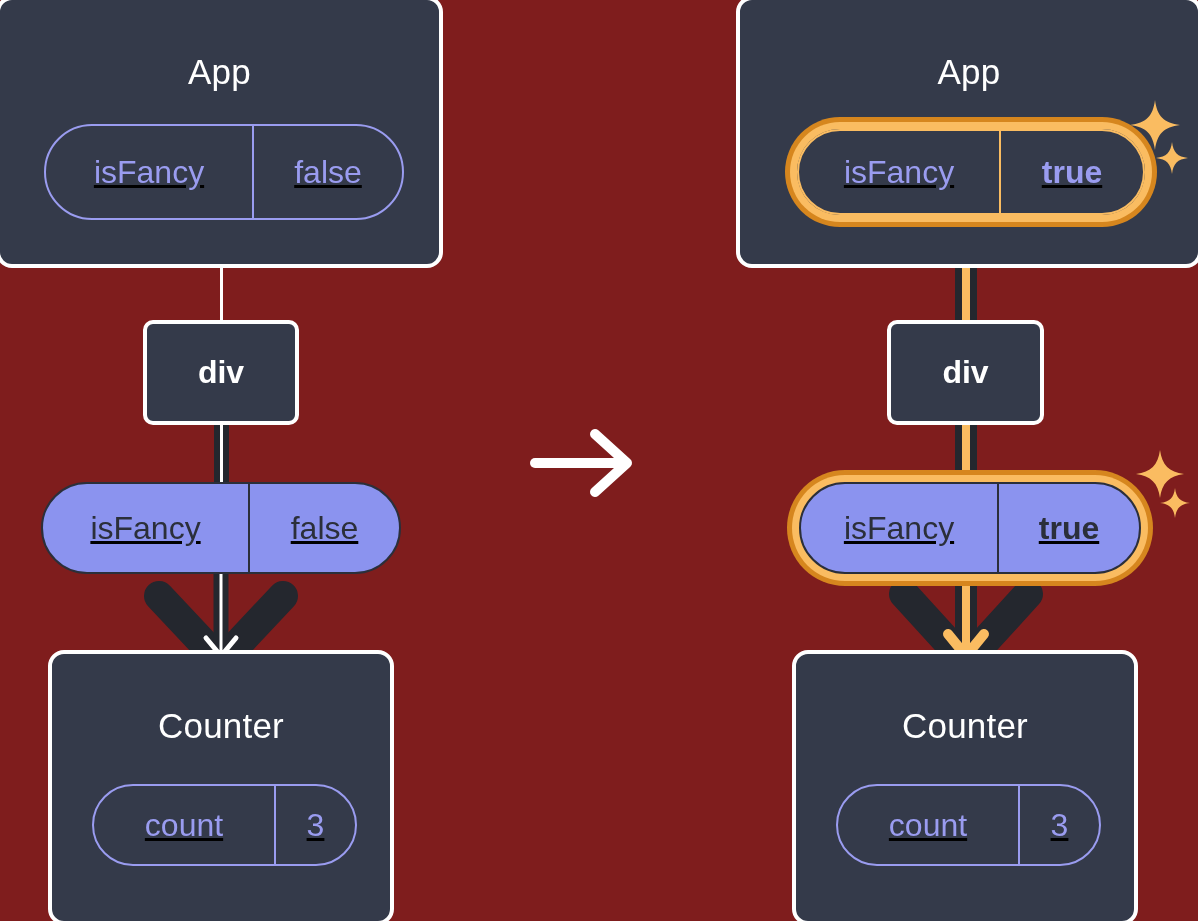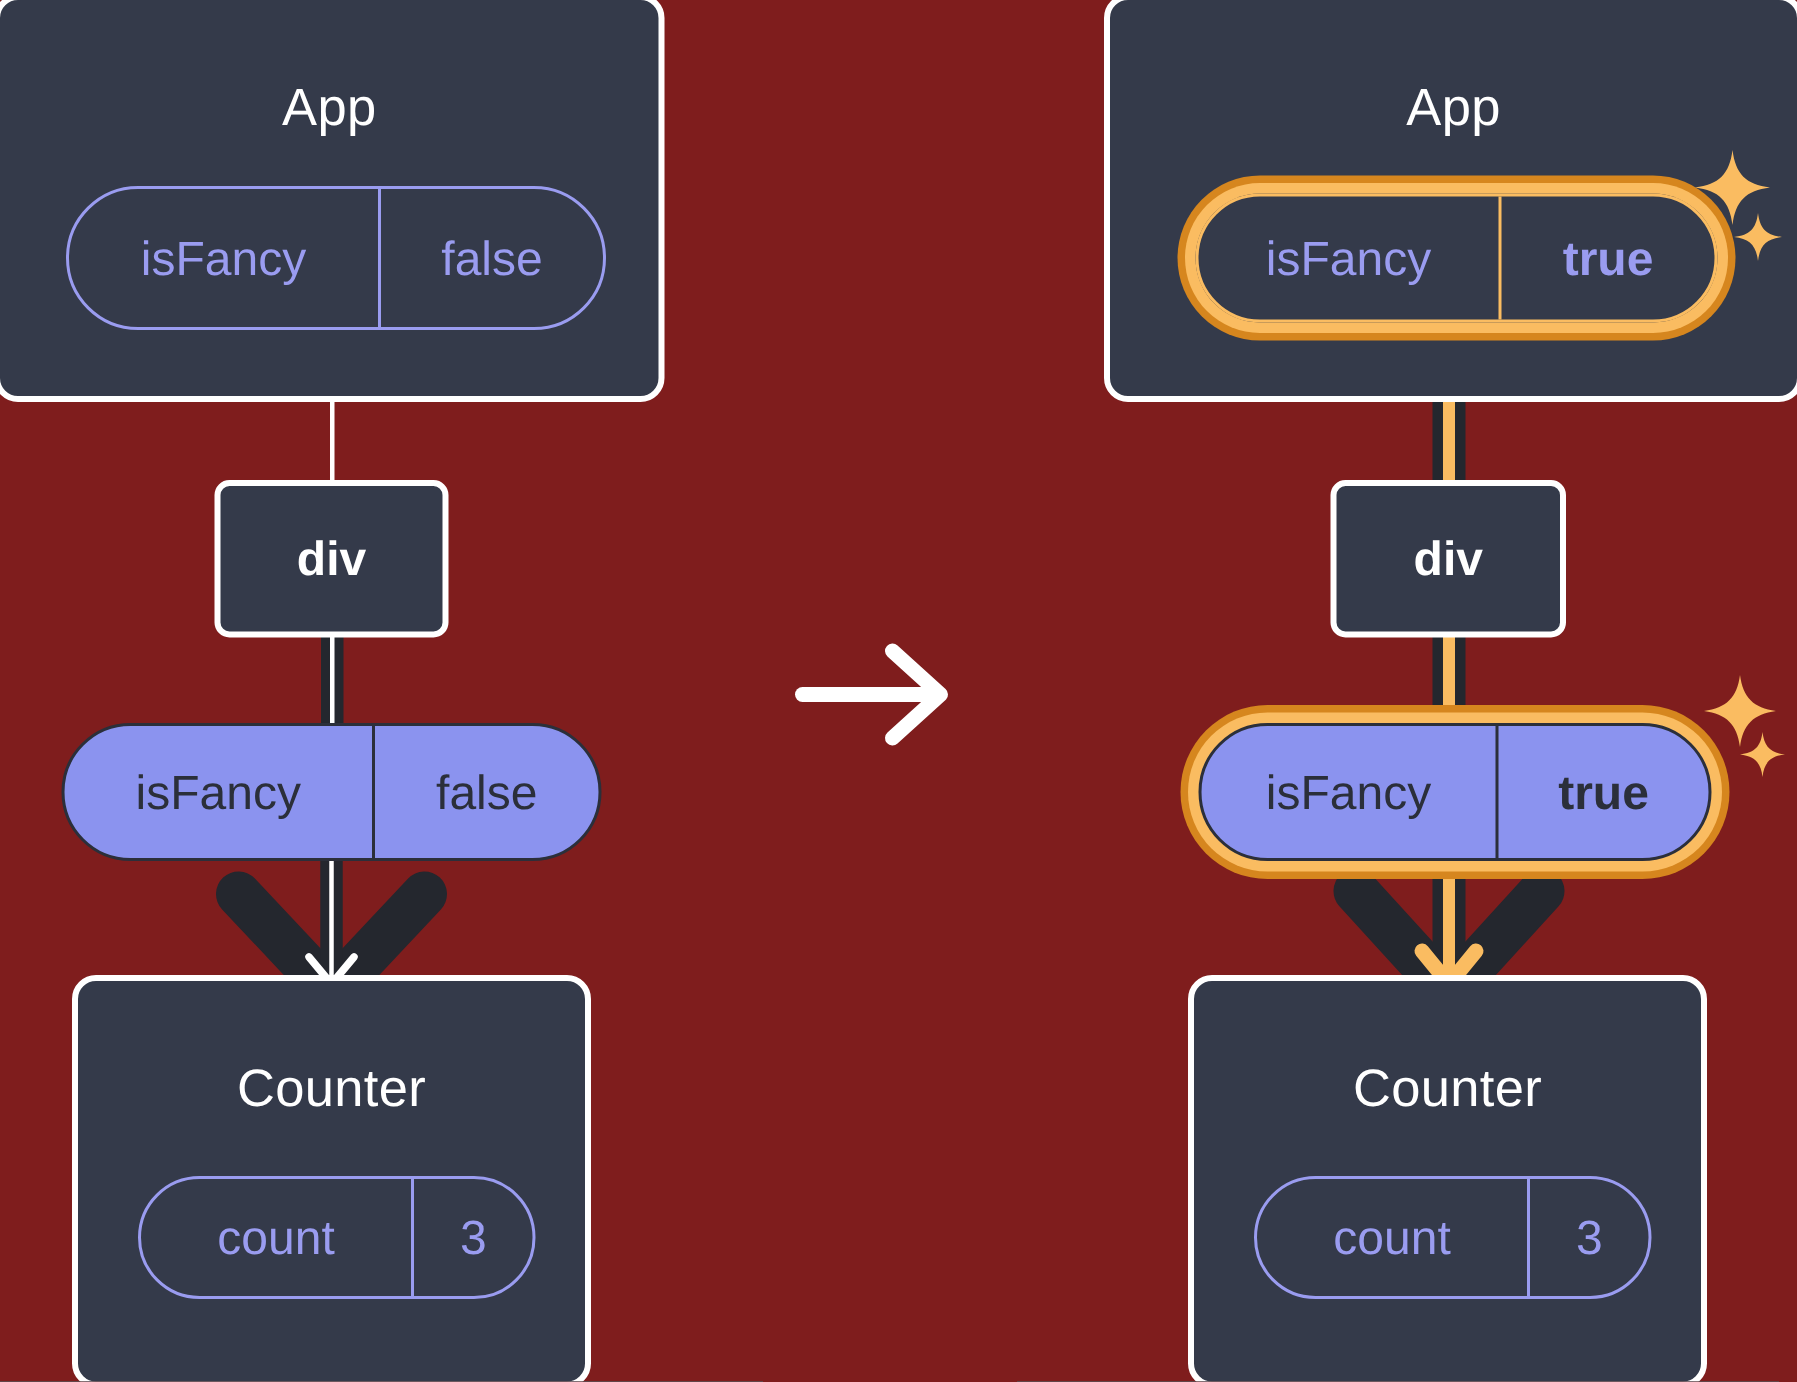--- a/index.html
+++ b/index.html
@@ -54,20 +54,21 @@
   }
 
   
   .pill {
     position: absolute;
     box-sizing: border-box;
     display: flex;
     align-items: stretch;
     border-radius: 999px;
     z-index: 8;
+    text-decoration: underline;
   }
   .pill-outline {
     background: transparent;
     border: 2px solid #9a9cf0;
   }
   .pill-outline .pill-key,
   .pill-outline .pill-val { color: #9a9cf0; }
   .pill-outline .pill-div { background: #9a9cf0; }
 
   .pill-filled {

